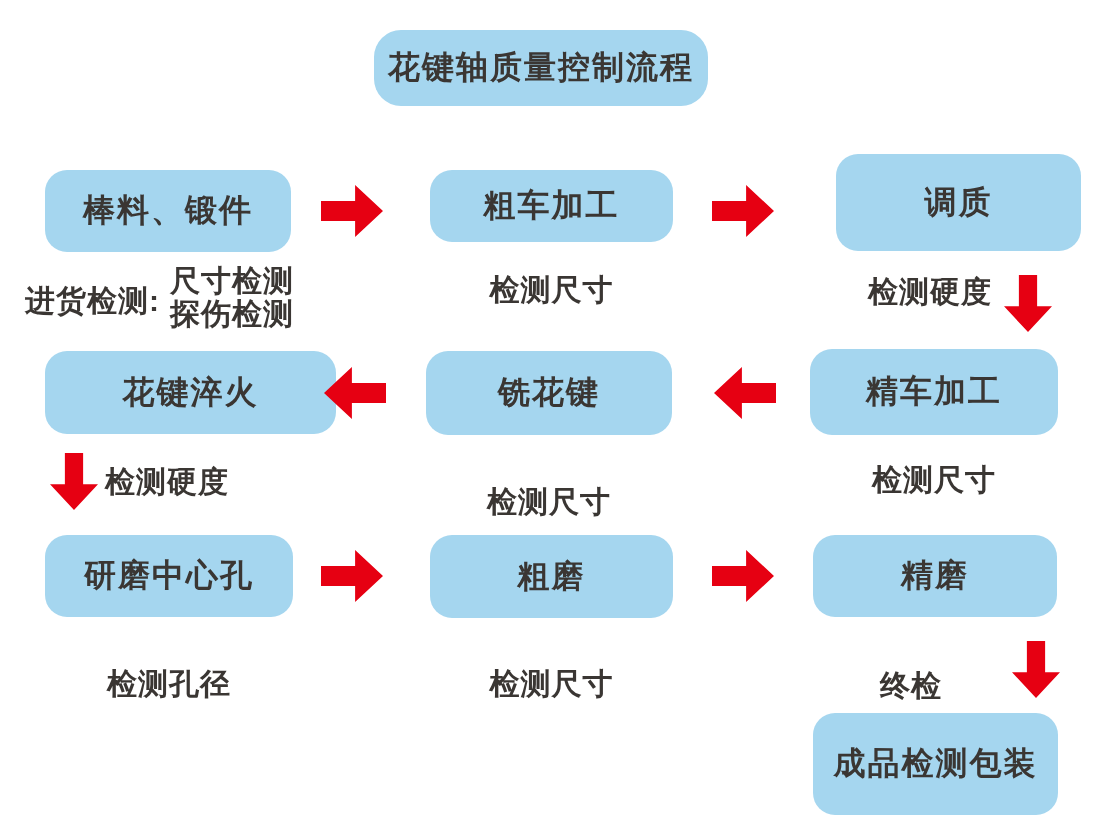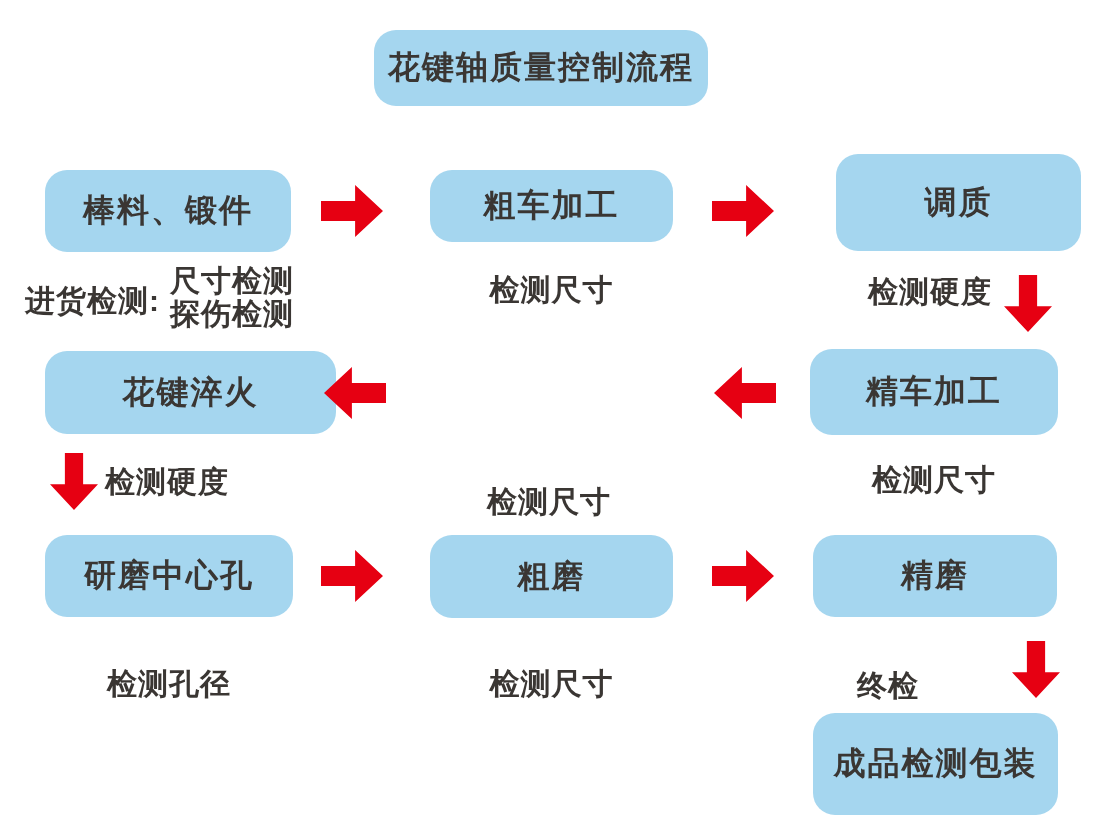--- a/index.html
+++ b/index.html
@@ -58,56 +58,57 @@
     width: 48px; height: 57px;
     clip-path: polygon(31% 0%, 69% 0%, 69% 55%, 100% 55%, 50% 100%, 0% 55%, 31% 55%);
   }
   .incoming-lines div { line-height: 33px; }
 </style>
 </head>
 <body>
 
 <div class="canvas">
 
-  <div class="node" style="left:374px; top:30px; width:334px; height:76px;">花键轴质量控制流程</div>
+  <div class="node" style="left:374px; top:30px; width:334px; height:76px;border-radius:27px;">花键轴质量控制流程</div>
 
   <div class="node" style="left:45px; top:170px; width:246px; height:82px;">棒料、锻件</div>
   <div class="node" style="left:430px; top:170px; width:243px; height:72px;">粗车加工</div>
   <div class="node" style="left:812px; top:154px; width:245px; height:97px;margin-left:24px;">调质</div>
 
   <div class="arrow right" style="left:321px; top:185px;"></div>
   <div class="arrow right" style="left:712px; top:185px;"></div>
 
   <div class="label" style="left:25px; top:281px;">进货检测:</div>
   <div class="label incoming-lines" style="left:170px; top:264px;">
     <div>尺寸检测</div>
     <div>探伤检测</div>
   </div>
   <div class="label centered" style="left:430px; top:270px; width:243px;">检测尺寸</div>
   <div class="label" style="left:868px; top:272px;">检测硬度</div>
   <div class="arrow down" style="left:1004px; top:275px;"></div>
 
   <div class="node" style="left:45px; top:351px; width:291px; height:83px;">花键淬火</div>
+  <div class="node" style="left:426px; top:351px; width:246px; height:84px;">铣花键</div>
   <div class="node" style="left:810px; top:349px; width:248px; height:86px;">精车加工</div>
 
   <div class="arrow left" style="left:324px; top:367px;"></div>
   <div class="arrow left" style="left:714px; top:367px;"></div>
 
   <div class="arrow down" style="left:50px; top:453px;"></div>
   <div class="label" style="left:105px; top:462px;">检测硬度</div>
   <div class="label centered" style="left:426px; top:482px; width:246px;">检测尺寸</div>
   <div class="label centered" style="left:810px; top:460px; width:248px;">检测尺寸</div>
 
   <div class="node" style="left:45px; top:535px; width:248px; height:82px;">研磨中心孔</div>
   <div class="node" style="left:430px; top:535px; width:243px; height:83px;">粗磨</div>
   <div class="node" style="left:813px; top:535px; width:244px; height:82px;">精磨</div>
 
   <div class="arrow right" style="left:321px; top:550px;"></div>
   <div class="arrow right" style="left:712px; top:550px;"></div>
 
   <div class="label centered" style="left:45px; top:664px; width:248px;">检测孔径</div>
   <div class="label centered" style="left:430px; top:664px; width:243px;">检测尺寸</div>
-  <div class="label" style="left:857px; top:666px;">终检</div>
+  <div class="label" style="left:880px; top:666px;">终检</div>
   <div class="arrow down" style="left:1012px; top:641px;"></div>
 
   <div class="node" style="left:813px; top:713px; width:245px; height:102px;">成品检测包装</div>
 
 </div>
 
 </body></html>

